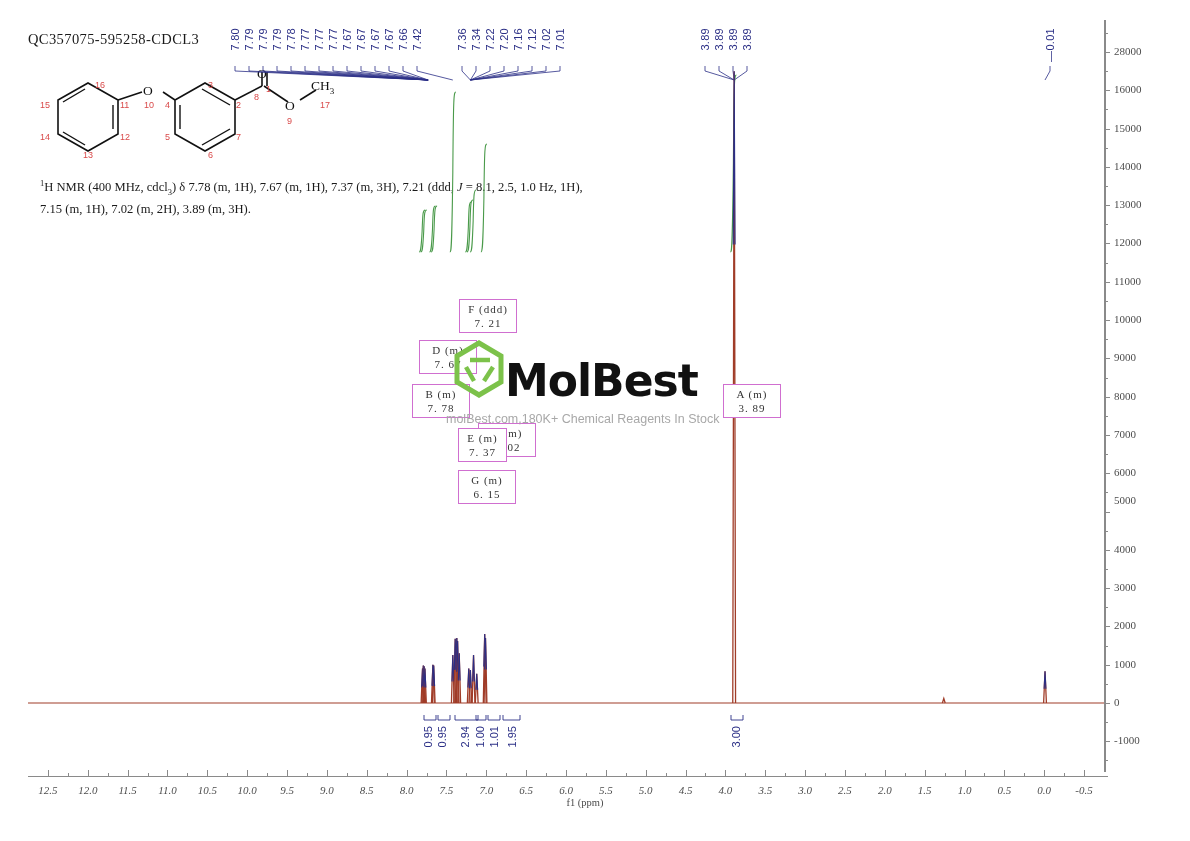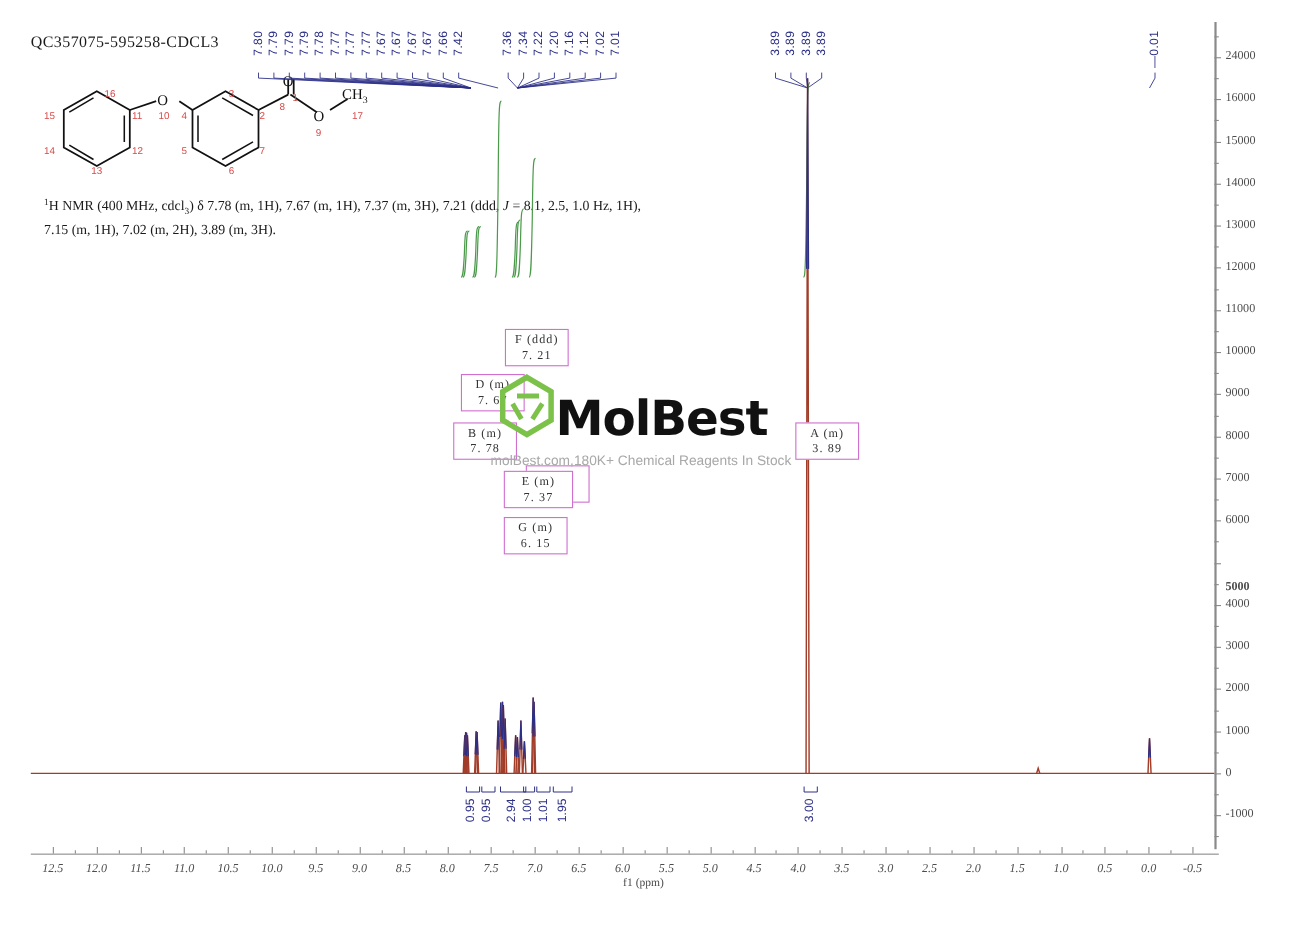--- a/index.html
+++ b/index.html
@@ -212,21 +212,21 @@
       <path d="M476,715 L476,720 L486,720 L486,715" stroke="#2b2f86" stroke-width="0.9" fill="none"></path>
       <path d="M488,715 L488,720 L500,720 L500,715" stroke="#2b2f86" stroke-width="0.9" fill="none"></path>
       <path d="M503,715 L503,720 L520,720 L520,715" stroke="#2b2f86" stroke-width="0.9" fill="none"></path>
       <path d="M731,715 L731,720 L743,720 L743,715" stroke="#2b2f86" stroke-width="0.9" fill="none"></path>
     </g>
 </svg>
 
 <div id="yaxis"></div>
 <div class="abs" id="yaxis-ticks">
     <div class="ytick" style="top: 52px;"></div>
-    <div class="ylabel" style="top: 52px;">24000</div>
+    <div class="ylabel" style="top: 52px;">28000</div>
     <div class="ytick minor" style="top: 71.1471px;"></div>
     <div class="ytick" style="top: 90.2941px;"></div>
     <div class="ylabel" style="top: 90.2941px;">16000</div>
     <div class="ytick minor" style="top: 109.441px;"></div>
     <div class="ytick" style="top: 128.588px;"></div>
     <div class="ylabel" style="top: 128.588px;">15000</div>
     <div class="ytick minor" style="top: 147.735px;"></div>
     <div class="ytick" style="top: 166.882px;"></div>
     <div class="ylabel" style="top: 166.882px;">14000</div>
     <div class="ytick minor" style="top: 186.029px;"></div>
@@ -248,21 +248,21 @@
     <div class="ytick" style="top: 396.647px;"></div>
     <div class="ylabel" style="top: 396.647px;">8000</div>
     <div class="ytick minor" style="top: 415.794px;"></div>
     <div class="ytick" style="top: 434.941px;"></div>
     <div class="ylabel" style="top: 434.941px;">7000</div>
     <div class="ytick minor" style="top: 454.088px;"></div>
     <div class="ytick" style="top: 473.235px;"></div>
     <div class="ylabel" style="top: 473.235px;">6000</div>
     <div class="ytick minor" style="top: 492.382px;"></div>
     <div class="ytick" style="top: 511.529px;"></div>
-    <div class="ylabel" style="top: 534px; font-weight: bold;">5000</div>
+    <div class="ylabel" style="top: 501px;">5000</div>
     <div class="ytick minor" style="top: 530.676px;"></div>
     <div class="ytick" style="top: 549.824px;"></div>
     <div class="ylabel" style="top: 549.824px;">4000</div>
     <div class="ytick minor" style="top: 568.971px;"></div>
     <div class="ytick" style="top: 588.118px;"></div>
     <div class="ylabel" style="top: 588.118px;">3000</div>
     <div class="ytick minor" style="top: 607.265px;"></div>
     <div class="ytick" style="top: 626.412px;"></div>
     <div class="ylabel" style="top: 626.412px;">2000</div>
     <div class="ytick minor" style="top: 645.559px;"></div>
@@ -403,21 +403,21 @@
       <span class="mv">7. 67</span>
     </div>
     <div class="mbox" style="left: 412px; top: 384px; width: 58px; height: 34px;">
       <span class="ml">B  (m)</span>
       <span class="mv">7. 78</span>
     </div>
     <div class="mbox" style="left: 478px; top: 384px; width: 58px; height: 34px; margin-top: 39px;">
       <span class="ml">C  (m)</span>
       <span class="mv">7. 02</span>
     </div>
-    <div class="mbox" style="left: 458px; top: 428px; width: 63px; height: 34px;">
+    <div class="mbox" style="left: 458px; top: 428px; width: 49px; height: 34px;">
       <span class="ml">E  (m)</span>
       <span class="mv">7. 37</span>
     </div>
     <div class="mbox" style="left: 458px; top: 470px; width: 58px; height: 34px;">
       <span class="ml">G  (m)</span>
       <span class="mv">6. 15</span>
     </div>
     <div class="mbox" style="left: 723px; top: 384px; width: 58px; height: 34px;">
       <span class="ml">A  (m)</span>
       <span class="mv">3. 89</span>

